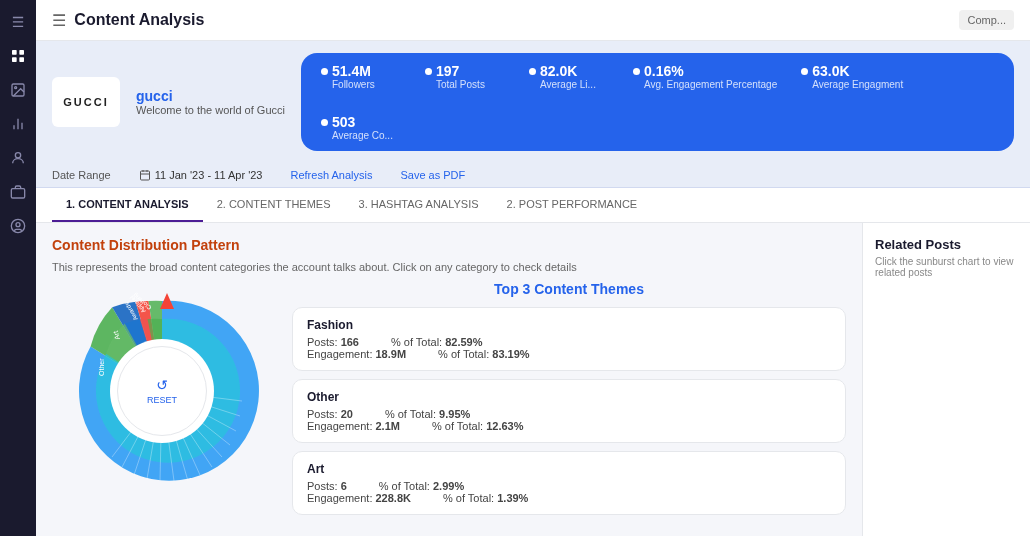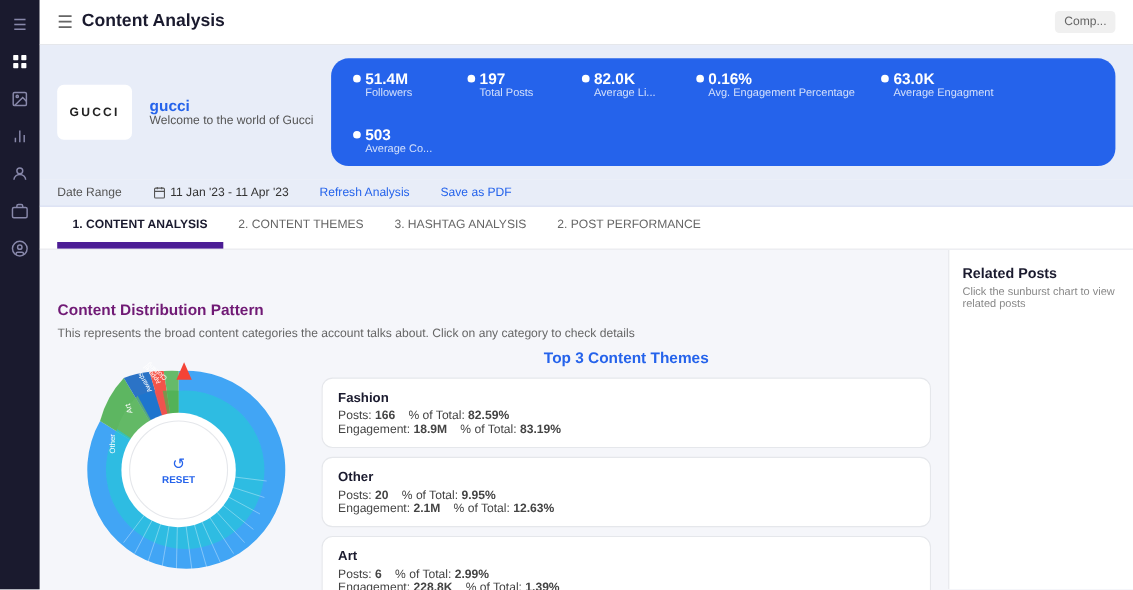--- a/index.html
+++ b/index.html
@@ -107,39 +107,39 @@
       border-bottom: 1px solid #e5e7eb;
     }
     .tab {
       padding: 10px 14px;
       font-size: 11px;
       color: #666;
       cursor: pointer;
       border-bottom: 2px solid transparent;
       white-space: nowrap;
     }
-    .tab.active { color: #1a1a2e; border-bottom: 6px solid #4c1d95; font-weight: 600; }
+    .tab.active { color: #1a1a2e; border-bottom: 2px solid #4c1d95; font-weight: 600; }
 
     
     .content {
       flex: 1;
       display: flex;
       overflow: hidden;
     }
 
     
     .left-panel {
       flex: 1;
       padding: 14px 16px;
       overflow-y: auto;
       display: flex;
       flex-direction: column;
       gap: 8px;
     }
-    .section-title { font-size: 14px; font-weight: 700; color: #701a75; margin-top: 32px; }
+    .section-title { font-size: 14px; font-weight: 700; color: #c2410c; }
     .section-desc { font-size: 11px; color: #666; }
 
     
     .chart-area {
       display: flex;
       gap: 20px;
       align-items: flex-start;
       flex: 1;
     }
 
@@ -174,21 +174,21 @@
     }
     .themes-title { font-size: 14px; font-weight: 700; color: #2563eb; margin-bottom: 10px; text-align: center; }
     .theme-card {
       background: #fff;
       border-radius: 10px;
       padding: 10px 14px;
       margin-bottom: 8px;
       border: 1px solid #e5e7eb;
     }
     .theme-card-title { font-size: 12px; font-weight: 700; color: #1a1a2e; margin-bottom: 4px; }
-    .theme-card-row { display: flex; gap: 12px; font-size: 11px; color: #444; }
+    .theme-card-row { display: flex; gap: 32px; font-size: 11px; color: #444; }
 
     
     .right-panel {
       width: 168px;
       background: #fff;
       border-left: 1px solid #e5e7eb;
       padding: 14px 12px;
       flex-shrink: 0;
     }
     .related-title { font-size: 13px; font-weight: 700; color: #1a1a2e; margin-bottom: 4px; }
@@ -379,21 +379,21 @@
             <text x="86" y="38" font-size="6" fill="white" transform="rotate(-120 86 38)">Awards</text>
             <text x="94" y="30" font-size="6" fill="white" transform="rotate(-130 94 30)">Apparel</text>
             <text x="100" y="26" font-size="6" fill="white" transform="rotate(-140 100 26)">Clothing</text>
 
             <polygon points="115,12 108,28 122,28" fill="#F44336"></polygon>
           </svg>
 
           
           <div class="donut-center">
             <span style="font-size:14px;color:#2563eb;">↺</span>
-            <span style="font-size:9px;font-weight:700;color:#2563eb;">RESET</span>
+            <span style="font-size:9px;font-weight:400;color:#2563eb;">RESET</span>
           </div>
         </div>
 
         <div class="themes-panel">
           <div class="themes-title">Top 3 Content Themes</div>
 
           <div class="theme-card">
             <div class="theme-card-title">Fashion</div>
             <div class="theme-card-row">
               <span>Posts: <strong>166</strong></span>

